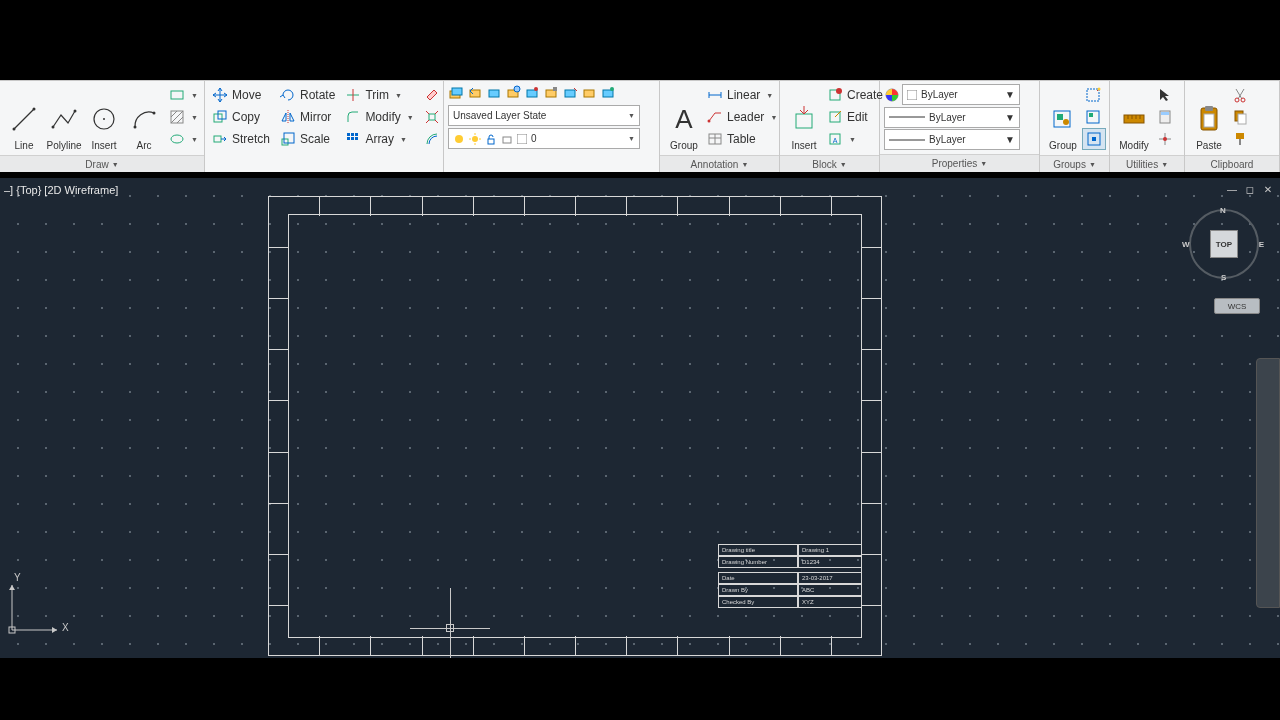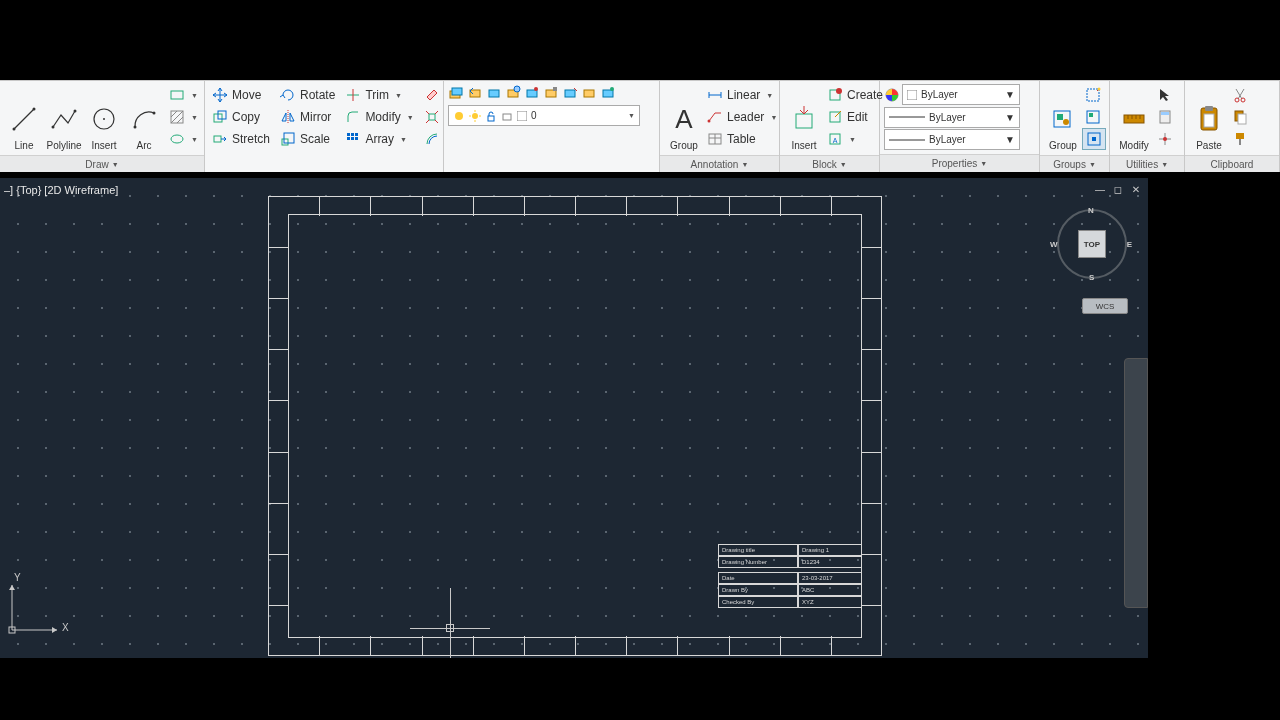--- a/index.html
+++ b/index.html
@@ -14,21 +14,21 @@
 .big-btn .lbl { font-size: 10px; color: #333; text-align: center; line-height: 11px; margin-top: 2px; }
 .small-btn { display: flex; align-items: center; height: 22px; padding: 0 3px; cursor: pointer; gap: 4px; }
 .small-btn .ico { width: 16px; height: 16px; display: flex; align-items: center; justify-content: center; }
 .small-btn .lbl { font-size: 12px; color: #333; }
 .small-btn .drop { font-size: 7px; color: #555; margin-left: 2px; }
 .vstack3 { display: flex; flex-direction: column; justify-content: space-between; height: 68px; padding: 1px 0; }
 .layer-combo { width: 192px; height: 21px; border: 1px solid #aaa; background: #fff; display: flex; align-items: center; padding: 0 4px; font-size: 10px; color: #333; justify-content: space-between; cursor: pointer; }
 .layer-combo .drop { font-size: 7px; color: #555; }
 .prop-row { display: flex; align-items: center; height: 21px; gap: 2px; }
 .prop-combo { height: 21px; border: 1px solid #aaa; background: #fff; display: flex; align-items: center; padding: 0 4px; font-size: 10px; color: #333; justify-content: space-between; cursor: pointer; }
-.canvas-wrap { position: absolute; top: 178px; left: 0; width: 1148px; height: 480px; background: #1d2733; overflow: hidden; }
+.canvas-wrap { position: absolute; top: 178px; left: 0; width: 1280px; height: 480px; background: #1d2733; overflow: hidden; }
 .dots-bg { position: absolute; inset: 0; background-image: radial-gradient(#5a6570 1px, transparent 1px); background-size: 28px 28px; background-position: 4px 4px; }
 .view-label { position: absolute; top: 6px; left: 4px; color: #e8e8e8; font-size: 11px; z-index: 5; }
 .outer-border { position: absolute; border: 1px solid #d8d8d8; }
 .inner-border { position: absolute; border: 1px solid #d8d8d8; }
 .tick-line { position: absolute; background: #d8d8d8; }
 .tb-cell { position: absolute; border: 1px solid #d8d8d8; color: #d8d8d8; font-size: 6px; display: flex; align-items: center; padding: 0 3px; }
 .ucs { position: absolute; left: 12px; bottom: 18px; color: #c8c8c8; font-size: 10px; }
 .cross-cursor { position: absolute; pointer-events: none; }
 .cross-cursor .h, .cross-cursor .v { position: absolute; background: #c8c8c8; }
 .cross-cursor .h { width: 80px; height: 1px; left: -40px; top: 0; }
@@ -302,20 +302,24 @@
               <rect x="3" y="5" width="10" height="7" fill="#fc6" stroke="#a70"></rect>
             </svg>
           </span>
         <span class="ico">
             <svg width="16" height="16">
               <rect x="3" y="5" width="10" height="7" fill="#6cf" stroke="#07a"></rect>
               <circle cx="12" cy="4" r="2" fill="#2a7"></circle>
             </svg>
           </span>
       </div>
+      <div class="layer-combo">
+          <span>Unsaved Layer State</span>
+          <span class="drop">▼</span>
+        </div>
       <div class="layer-combo">
         <span style="display:flex;align-items:center;gap:4px">
           <svg width="12" height="12">
               <circle cx="6" cy="6" r="4" fill="#fc3"></circle>
             </svg>
           <svg width="12" height="12">
               <circle cx="6" cy="6" r="3" fill="#fc3"></circle>
               <g stroke="#fc3">
                 <line x1="6" y1="0" x2="6" y2="2"></line>
                 <line x1="6" y1="10" x2="6" y2="12"></line>

